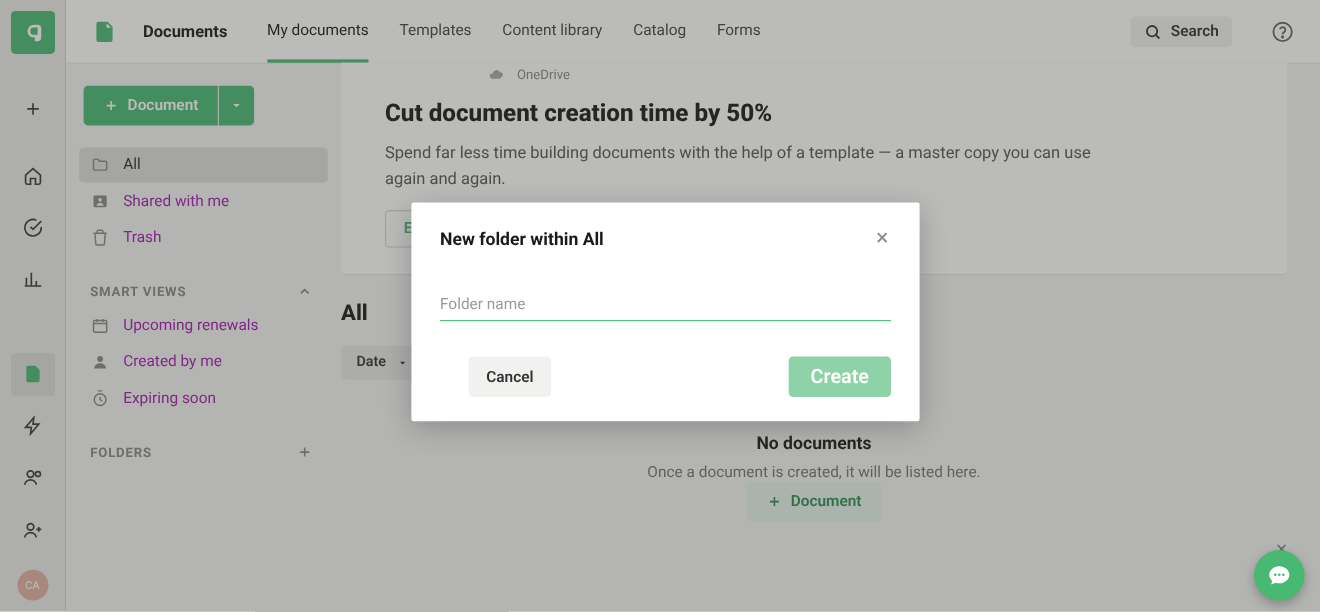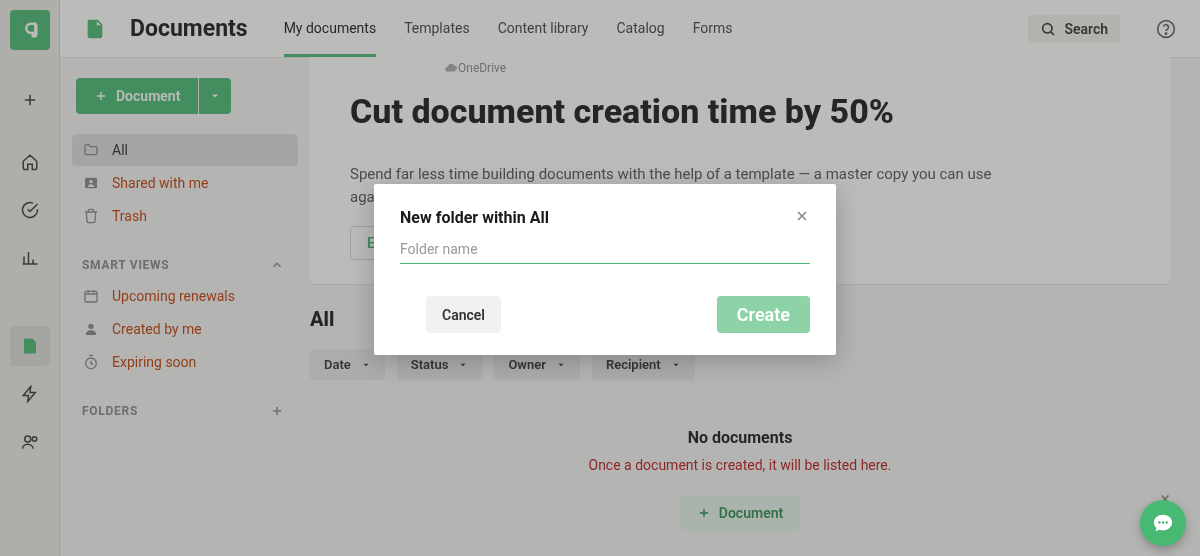--- a/index.html
+++ b/index.html
@@ -10,61 +10,61 @@
     .left-rail .logo-wrap { width: 40px; height: 40px; background:#47b972; border-radius:4px; display:flex; align-items:center; justify-content:center; margin-bottom: 30px; }
     .left-rail .logo-wrap svg { fill: #fff; }
     .left-rail .rail-icon { width: 40px; height: 40px; display: flex; align-items: center; justify-content: center; margin-bottom: 8px; color: #3a3a38; border-radius: 4px; }
     .left-rail .rail-icon.active { background: #dddddb; color: #3a3a38; }
     .left-rail .rail-bottom { margin-top: auto; margin-bottom: 10px; display: flex; flex-direction: column; align-items: center; gap: 8px; }
     .avatar-badge { width: 28px; height: 28px; border-radius: 50%; background: #e2b1a1; color: #fff; font-size: 10px; display:flex; align-items:center; justify-content:center; }
 
     
     .top-nav { position: absolute; left: 60px; top: 0; right: 0; height: 58px; background: #fff; border-bottom: 1px solid #e5e5e3; display: flex; align-items: center; padding: 0 24px; gap: 24px; }
     .top-nav .doc-icon { color: #47b972; }
-    .top-nav .brand-title { font-size: 23px; font-weight: 700; color: #1a1a1a; }
+    .top-nav .brand-title { font-size: 15px; font-weight: 700; color: #1a1a1a; }
     .top-nav .tabs { display:flex; gap: 28px; margin-left: 12px; }
     .top-nav .tab { font-size: 14px; color: #444; padding: 20px 0 18px 0; cursor: pointer; }
     .top-nav .tab.active { color: #1a1a1a; border-bottom: 3px solid #47b972; }
     .top-nav .search-btn { margin-left: auto; background: #f1f1ef; border-radius: 4px; padding: 6px 12px; display:flex; align-items:center; gap:8px; font-size:14px; color:#333; font-weight:600;text-align:right; }
     .top-nav .help-icon { margin-left: 12px; color: #666; display:flex; align-items:center; }
 
     
     .side-panel { position: absolute; left: 60px; top: 58px; width: 250px; bottom: 0; padding: 20px 12px; }
     .new-doc-btn-row { display:flex; gap:1px; margin-bottom: 20px; margin-left: 4px; }
     .new-doc-btn { background:#47b972; color:#fff; border-radius: 4px 0 0 4px; padding: 10px 18px; display:flex; align-items:center; gap:8px; font-size:14px; font-weight:600; }
     .new-doc-dd { background:#47b972; color:#fff; border-radius: 0 4px 4px 0; width: 32px; display:flex; align-items:center; justify-content:center; }
 
-    .side-item { display:flex; align-items:center; gap:12px; padding: 8px 10px; border-radius: 4px; color:#c2410c; font-size:14px; cursor:pointer; margin-bottom:1px; }
+    .side-item { display:flex; align-items:center; gap:12px; padding: 8px 10px; border-radius: 4px; color:#a21caf; font-size:14px; cursor:pointer; margin-bottom:1px; }
     .side-item.active { background:#dedede; color:#2a2a2a; }
     .side-item .si-icon { width:18px; display:flex; align-items:center; justify-content:center; color:#888; }
 
     .section-header { display:flex; align-items:center; justify-content:space-between; padding: 8px 10px; color:#888; font-size:12px; font-weight:700; letter-spacing:0.06em; margin-top: 18px; }
     .section-header .chev-icon { width:18px; display:flex; }
 
     
     .main-area { position:absolute; left:310px; top:58px; right:0; bottom:0; padding:0 30px 20px 0; }
     .promo-card { background:#fff; border-radius:0 0 4px 4px; margin-top: -1px; padding: 0 40px 24px 40px; border-bottom:1px solid #e5e5e3; }
-    .promo-providers { display:flex; gap:0; color:#888; font-size:12px; align-items:flex-start; padding: 4px 0 16px 94px; }
-    .promo-card h2 { font-size: 34px; font-weight:800; color:#1a1a1a; margin-bottom: 32px; }
+    .promo-providers { display:flex; gap:12px; color:#888; font-size:12px; align-items:flex-start; padding: 4px 0 16px 94px; }
+    .promo-card h2 { font-size: 22px; font-weight:800; color:#1a1a1a; margin-bottom: 12px; }
     .promo-card p { font-size: 15px; color:#555; line-height:1.5; margin-bottom: 18px; max-width: 680px; }
     .explore-btn { display:inline-block; background:#fff; border:1px solid #d6d6d3; border-radius:4px; padding: 8px 16px; font-size:14px; color:#47b972; font-weight:600; }
 
     .content-title { font-size:20px; font-weight:800; color:#1a1a1a; margin: 22px 0 18px 0; }
     .filter-row { display:flex; gap:12px; }
     .filter-chip { background:#e9e9e7; border-radius:4px; padding:8px 14px; display:flex; align-items:center; gap:10px; font-size:13px; color:#333; font-weight:600; }
 
     .empty-state { text-align:center; margin-top: 48px; }
     .empty-state h3 { font-size:16px; font-weight:700; color:#1a1a1a; margin-bottom: 10px; }
-    .empty-state p { font-size:14px; color:#b91c1c; margin-bottom: 22px; }
+    .empty-state p { font-size:14px; color:#737373; }
     .empty-doc-btn { display:inline-flex; align-items:center; gap:8px; background:#e5f3ea; color:#2d8c53; border-radius:4px; padding:10px 18px; font-size:14px; font-weight:600; }
 
     
     .overlay { position:absolute; inset:0; background:rgba(60,60,58,0.35); }
     .modal { position:absolute; left:374px; top:184px; width:462px; background:#fff; border-radius:2px; box-shadow:0 6px 26px rgba(0,0,0,0.22); padding: 24px 26px 22px 26px; }
-    .modal .modal-header { display:flex; justify-content:space-between; align-items:flex-start; margin-bottom: 8px;}
+    .modal .modal-header { display:flex; justify-content:space-between; align-items:flex-start; margin-bottom: 36px;}
     .modal .modal-title { font-size:16px; font-weight:700; color:#1a1a1a; }
     .modal .close-icon { color:#888; cursor:pointer; }
     .modal input.folder-name { border:none; border-bottom:1px solid #47b972; width:100%; font-size:14px; padding: 6px 0; outline:none; color:#333; }
     .modal input.folder-name::placeholder { color:#999; }
     .modal .modal-actions { display:flex; justify-content:space-between; margin-top: 32px; padding-left: 26px; }
     .modal .cancel-btn { background:#f1f1ef; border:none; border-radius:4px; padding: 8px 16px; font-size:14px; color:#333; font-weight:600; cursor:pointer; }
     .modal .create-btn { background:#8dd3a7; border:none; border-radius:4px; padding: 8px 20px; font-size:18px; color:#fff; font-weight:600; cursor:pointer; }
 
     
     .chat-close-badge { position:absolute; right:28px; bottom:50px; color:#666; font-size:14px; z-index:5; cursor:pointer; }
@@ -114,20 +114,29 @@
     <svg width="18" height="18" viewBox="0 0 24 24" fill="none" stroke="currentColor" stroke-width="2">
         <path d="M13 2 3 14h7l-1 8 10-12h-7l1-8Z"></path>
       </svg>
   </div>
   <div class="rail-icon">
     <svg width="18" height="18" viewBox="0 0 24 24" fill="none" stroke="currentColor" stroke-width="2">
         <circle cx="9" cy="8" r="4"></circle>
         <path d="M2 21c0-3.3 3.1-6 7-6s7 2.7 7 6"></path>
         <circle cx="18" cy="8" r="3"></circle>
       </svg>
+  </div>
+  <div class="rail-bottom">
+    <div class="rail-icon">
+      <svg width="18" height="18" viewBox="0 0 24 24" fill="none" stroke="currentColor" stroke-width="2">
+          <circle cx="9" cy="8" r="4"></circle>
+          <path d="M2 21c0-3.3 3.1-6 7-6s7 2.7 7 6M19 8v6M16 11h6"></path>
+        </svg>
+    </div>
+    <div class="avatar-badge">CA</div>
   </div>
 </div>
 
 <div class="top-nav">
   <span class="doc-icon">
     <svg width="22" height="22" viewBox="0 0 24 24" fill="currentColor">
         <path d="M6 2h9l5 5v13a2 2 0 0 1-2 2H6a2 2 0 0 1-2-2V4a2 2 0 0 1 2-2Zm8 1.5V8h4.5"></path>
       </svg>
   </span>
   <span class="brand-title">Documents</span>

